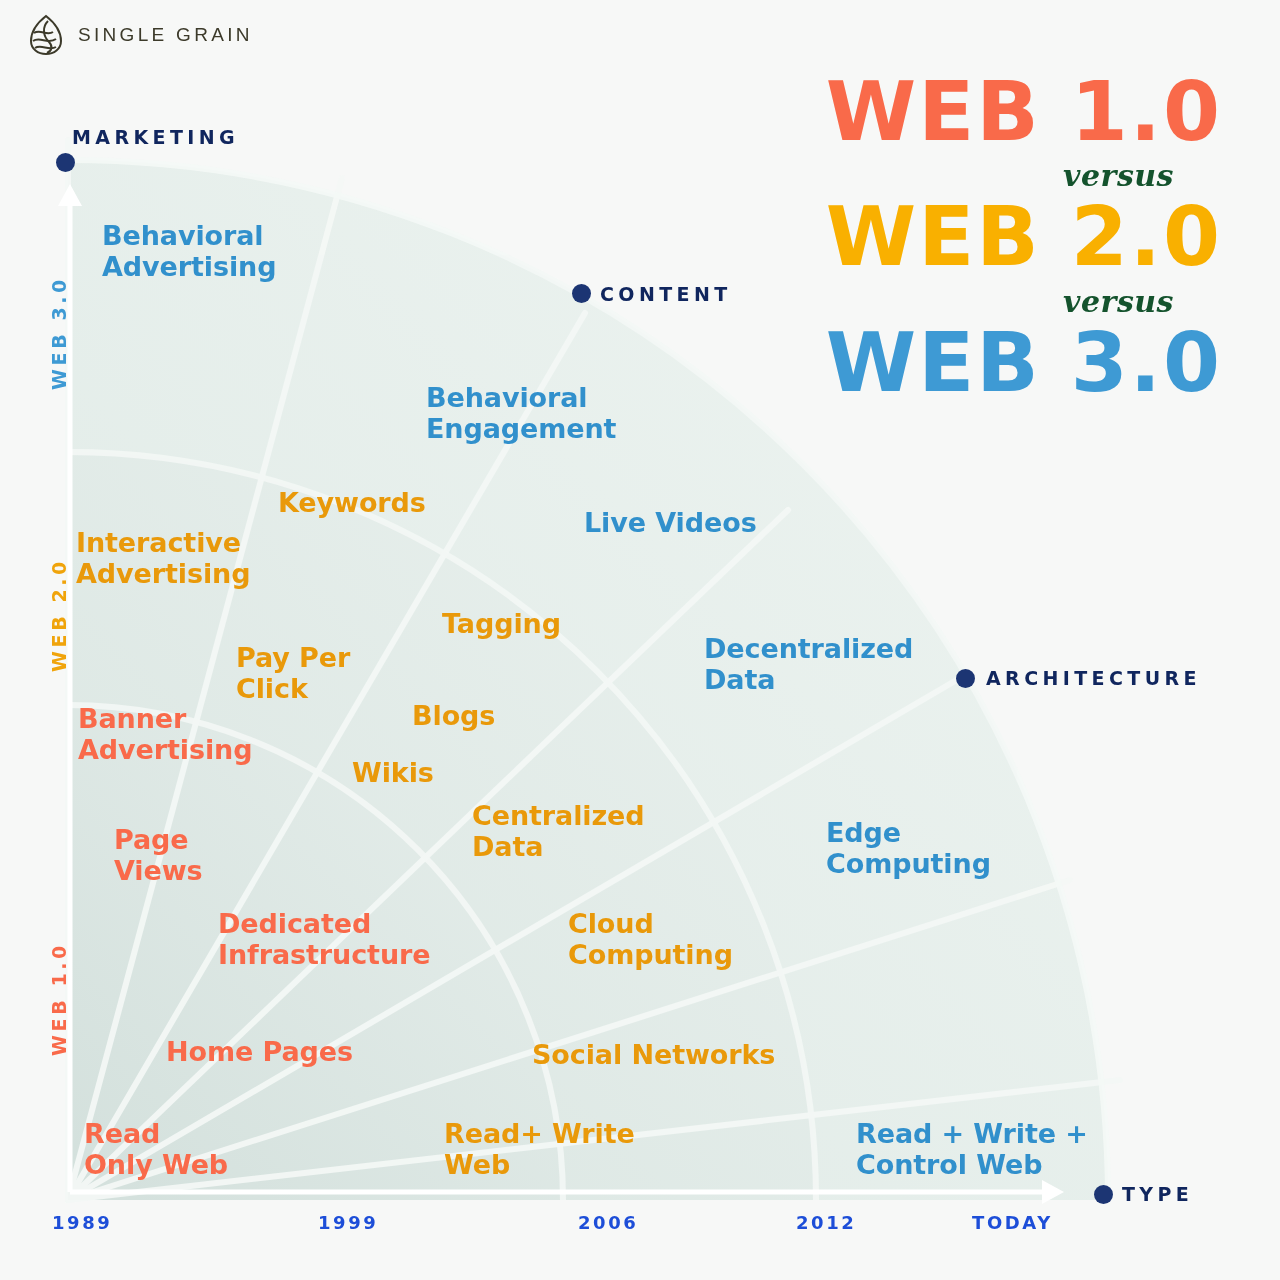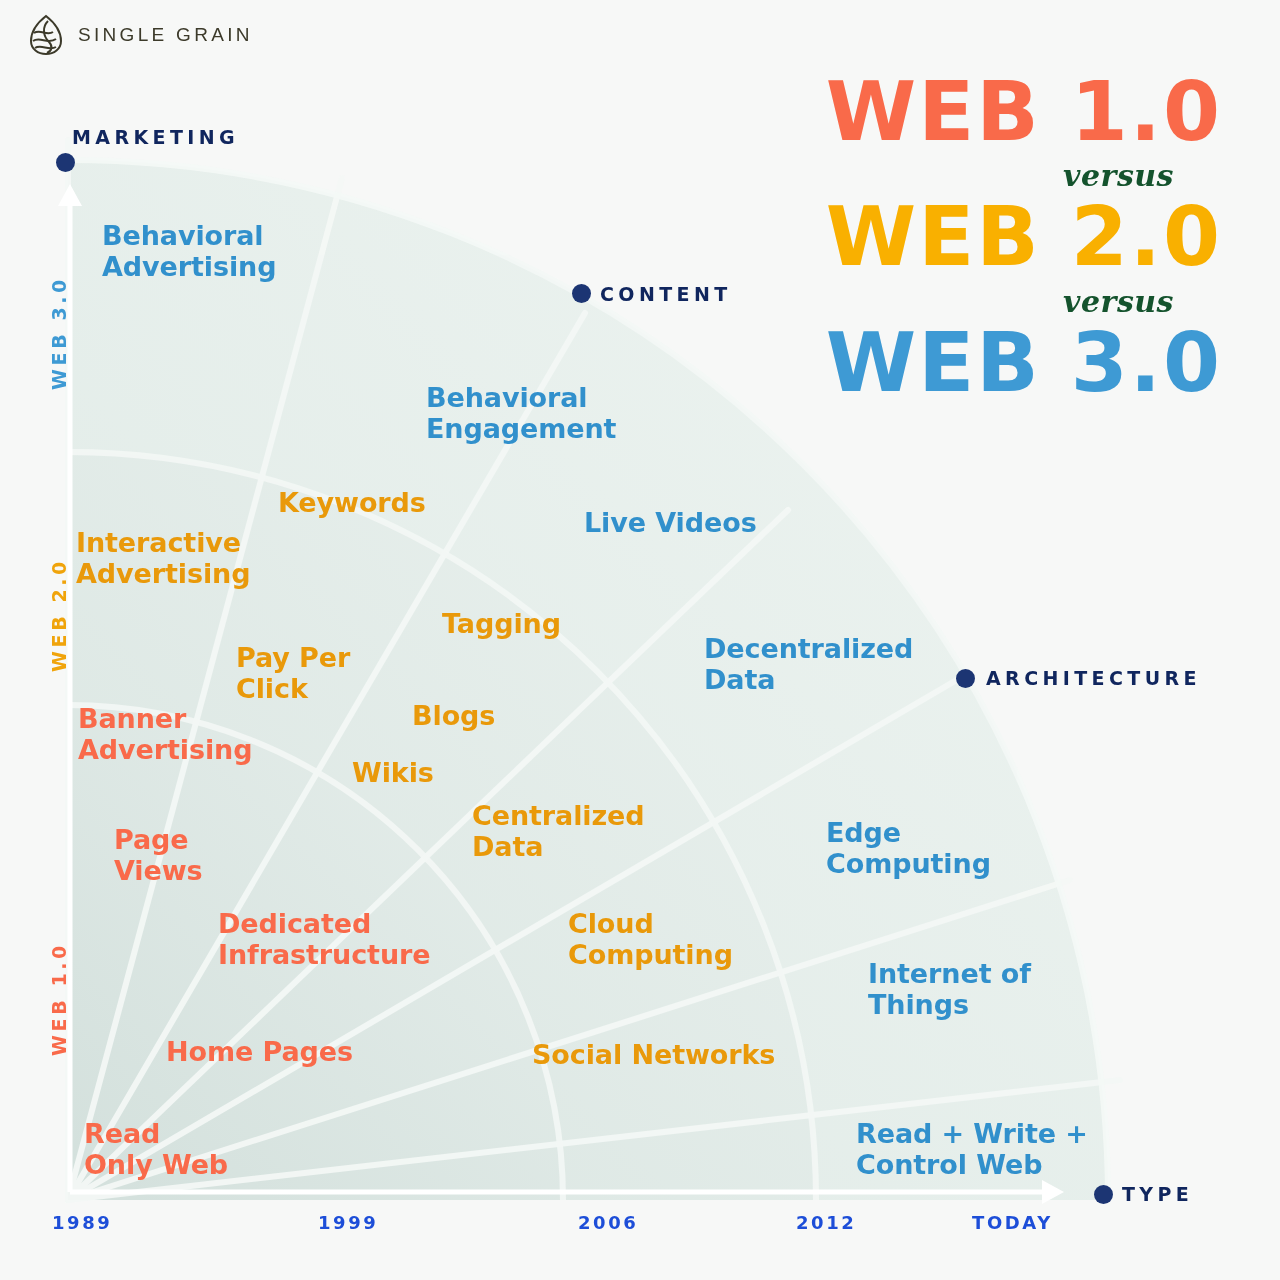--- a/index.html
+++ b/index.html
@@ -204,38 +204,38 @@
 
   <div class="item c-blue" style="left:80px;  top:220px;">Behavioral
 Advertising</div>
   <div class="item c-blue" style="left:404px; top:382px;">Behavioral
 Engagement</div>
   <div class="item c-blue" style="left:562px; top:507px;">Live Videos</div>
   <div class="item c-blue" style="left:682px; top:633px;">Decentralized
 Data</div>
   <div class="item c-blue" style="left:804px; top:817px;">Edge
 Computing</div>
-  <div class="item c-blue" style="left:846px; top:958px;">Internet of
-Things</div>
   <div class="item c-blue" style="left:834px; top:1118px;">Read + Write +
 Control Web</div>
 
   <div class="item c-amber" style="left:278px; top:487px;">Keywords</div>
   <div class="item c-amber" style="left:76px;  top:527px;">Interactive
 Advertising</div>
   <div class="item c-amber" style="left:236px; top:632px;margin-top:10px;">Pay Per
 Click</div>
   <div class="item c-amber" style="left:442px; top:608px;">Tagging</div>
   <div class="item c-amber" style="left:412px; top:690px;margin-top:10px;">Blogs</div>
   <div class="item c-amber" style="left:352px; top:757px;">Wikis</div>
   <div class="item c-amber" style="left:472px; top:800px;">Centralized
 Data</div>
   <div class="item c-amber" style="left:568px; top:908px;">Cloud
 Computing</div>
   <div class="item c-amber" style="left:532px; top:1039px;">Social Networks</div>
+  <div class="item c-amber" style="left:444px; top:1118px;">Read+ Write
+Web</div>
 
   <div class="item c-red" style="left:78px;  top:703px;">Banner
 Advertising</div>
   <div class="item c-red" style="left:114px; top:824px;">Page
 Views</div>
   <div class="item c-red" style="left:218px; top:908px;">Dedicated
 Infrastructure</div>
   <div class="item c-red" style="left:166px; top:1036px;">Home Pages</div>
   <div class="item c-red" style="left:84px;  top:1118px;">Read
 Only Web</div>

